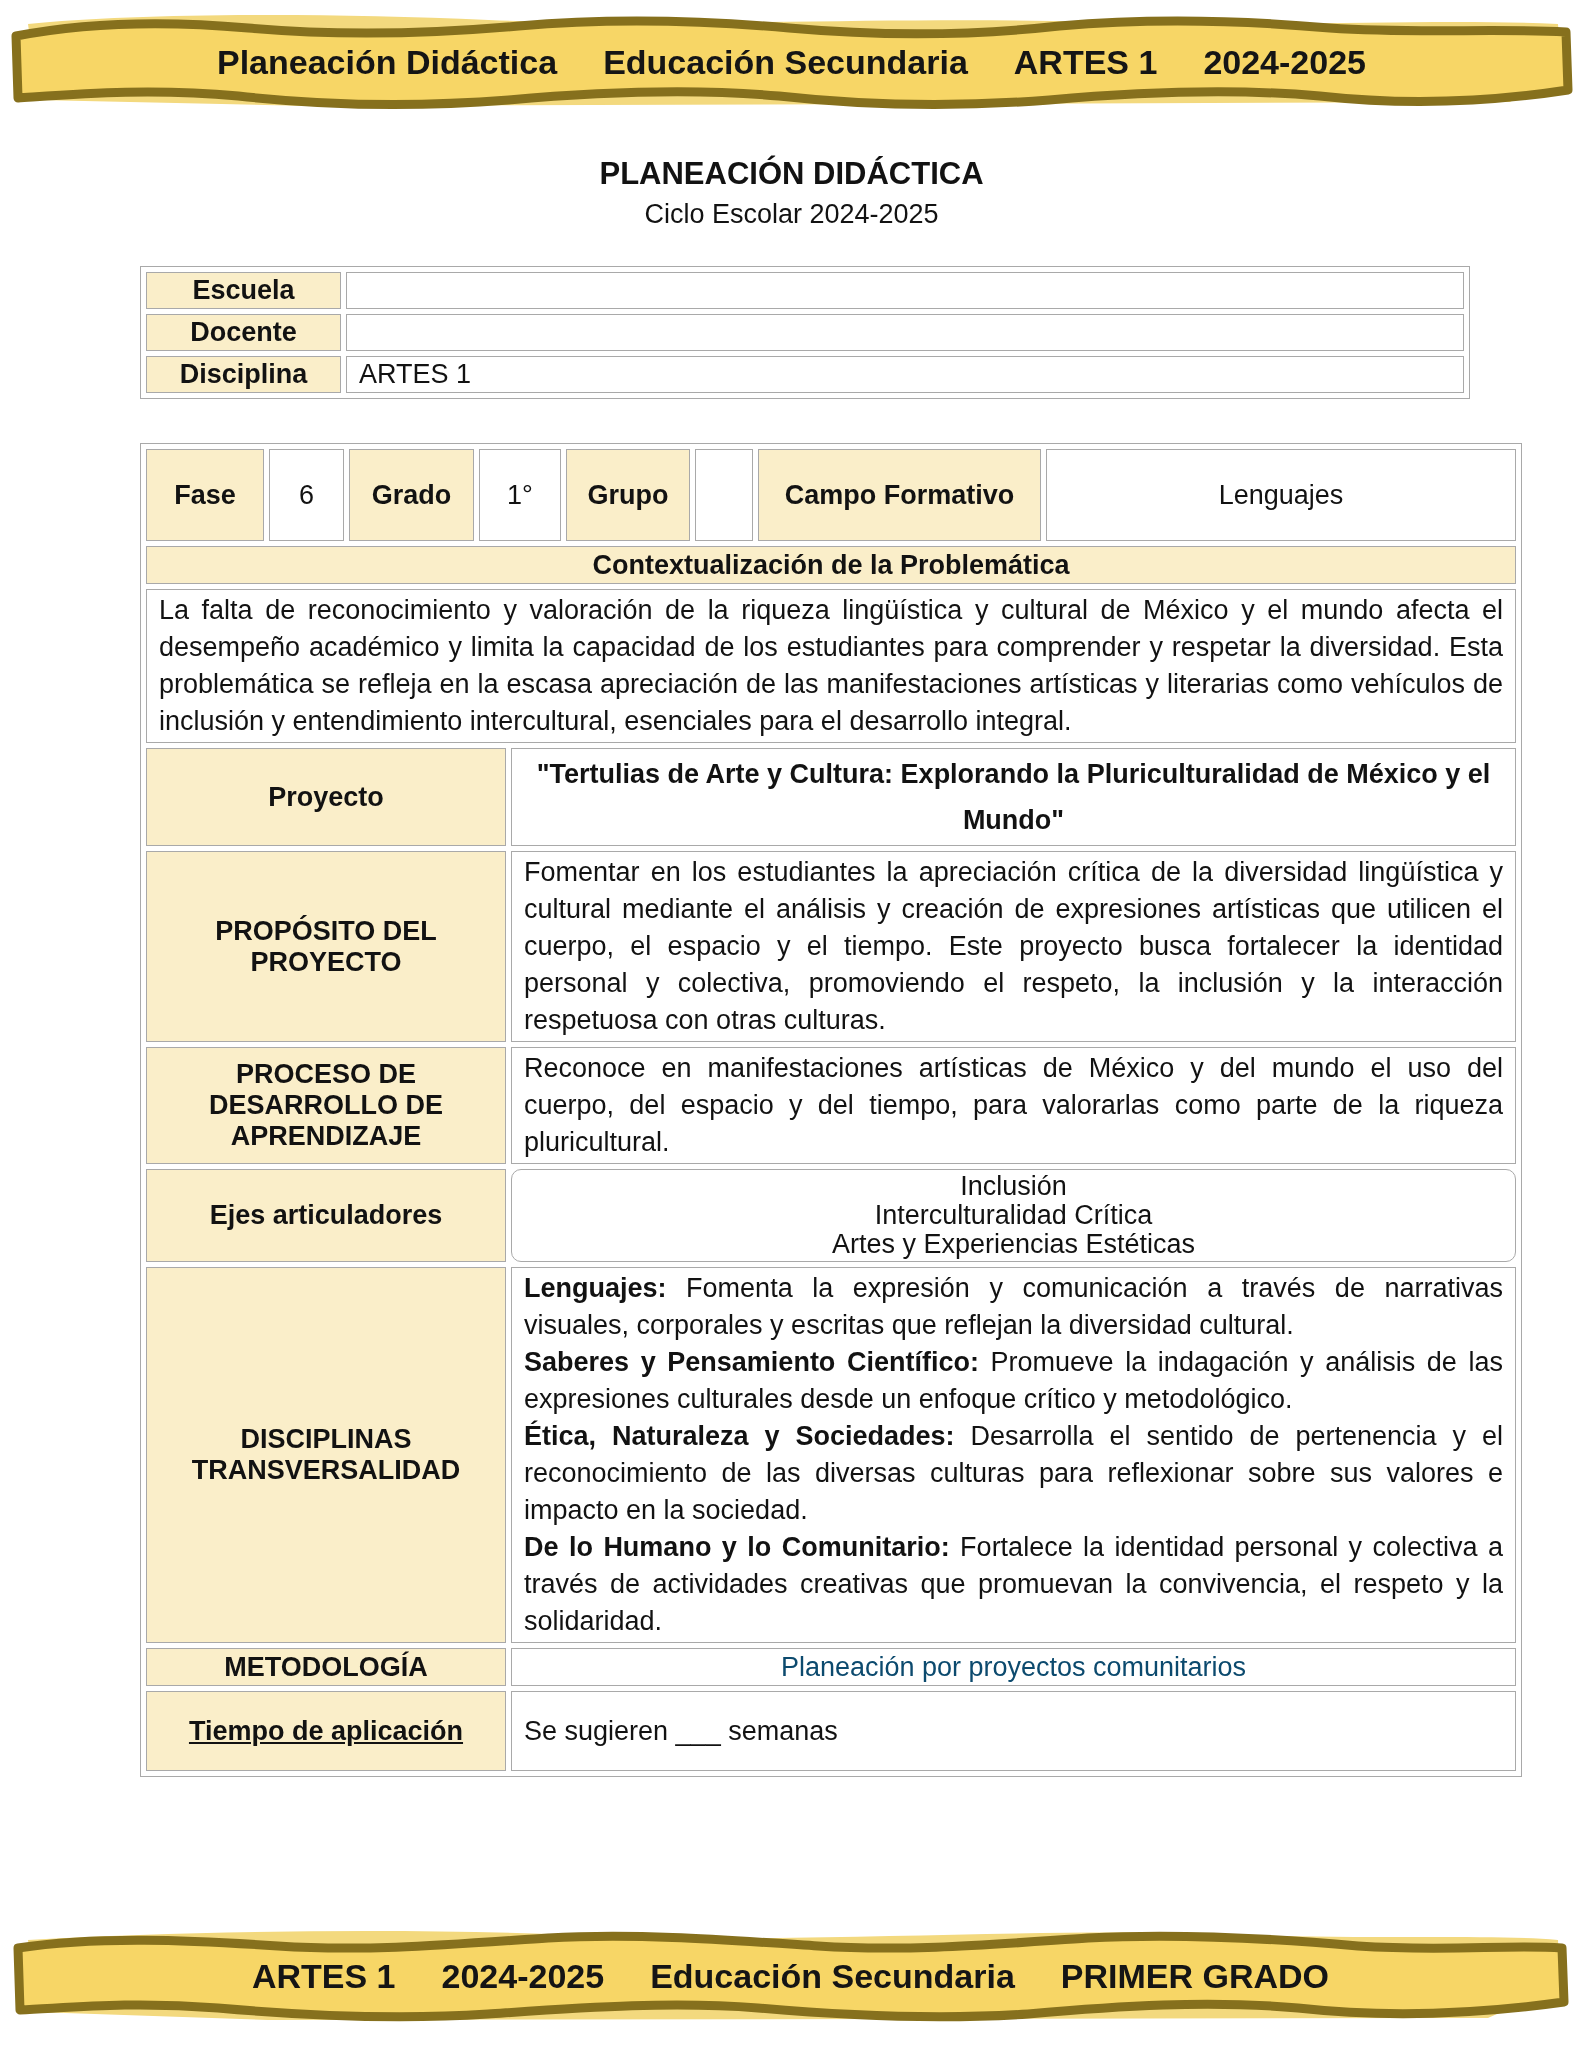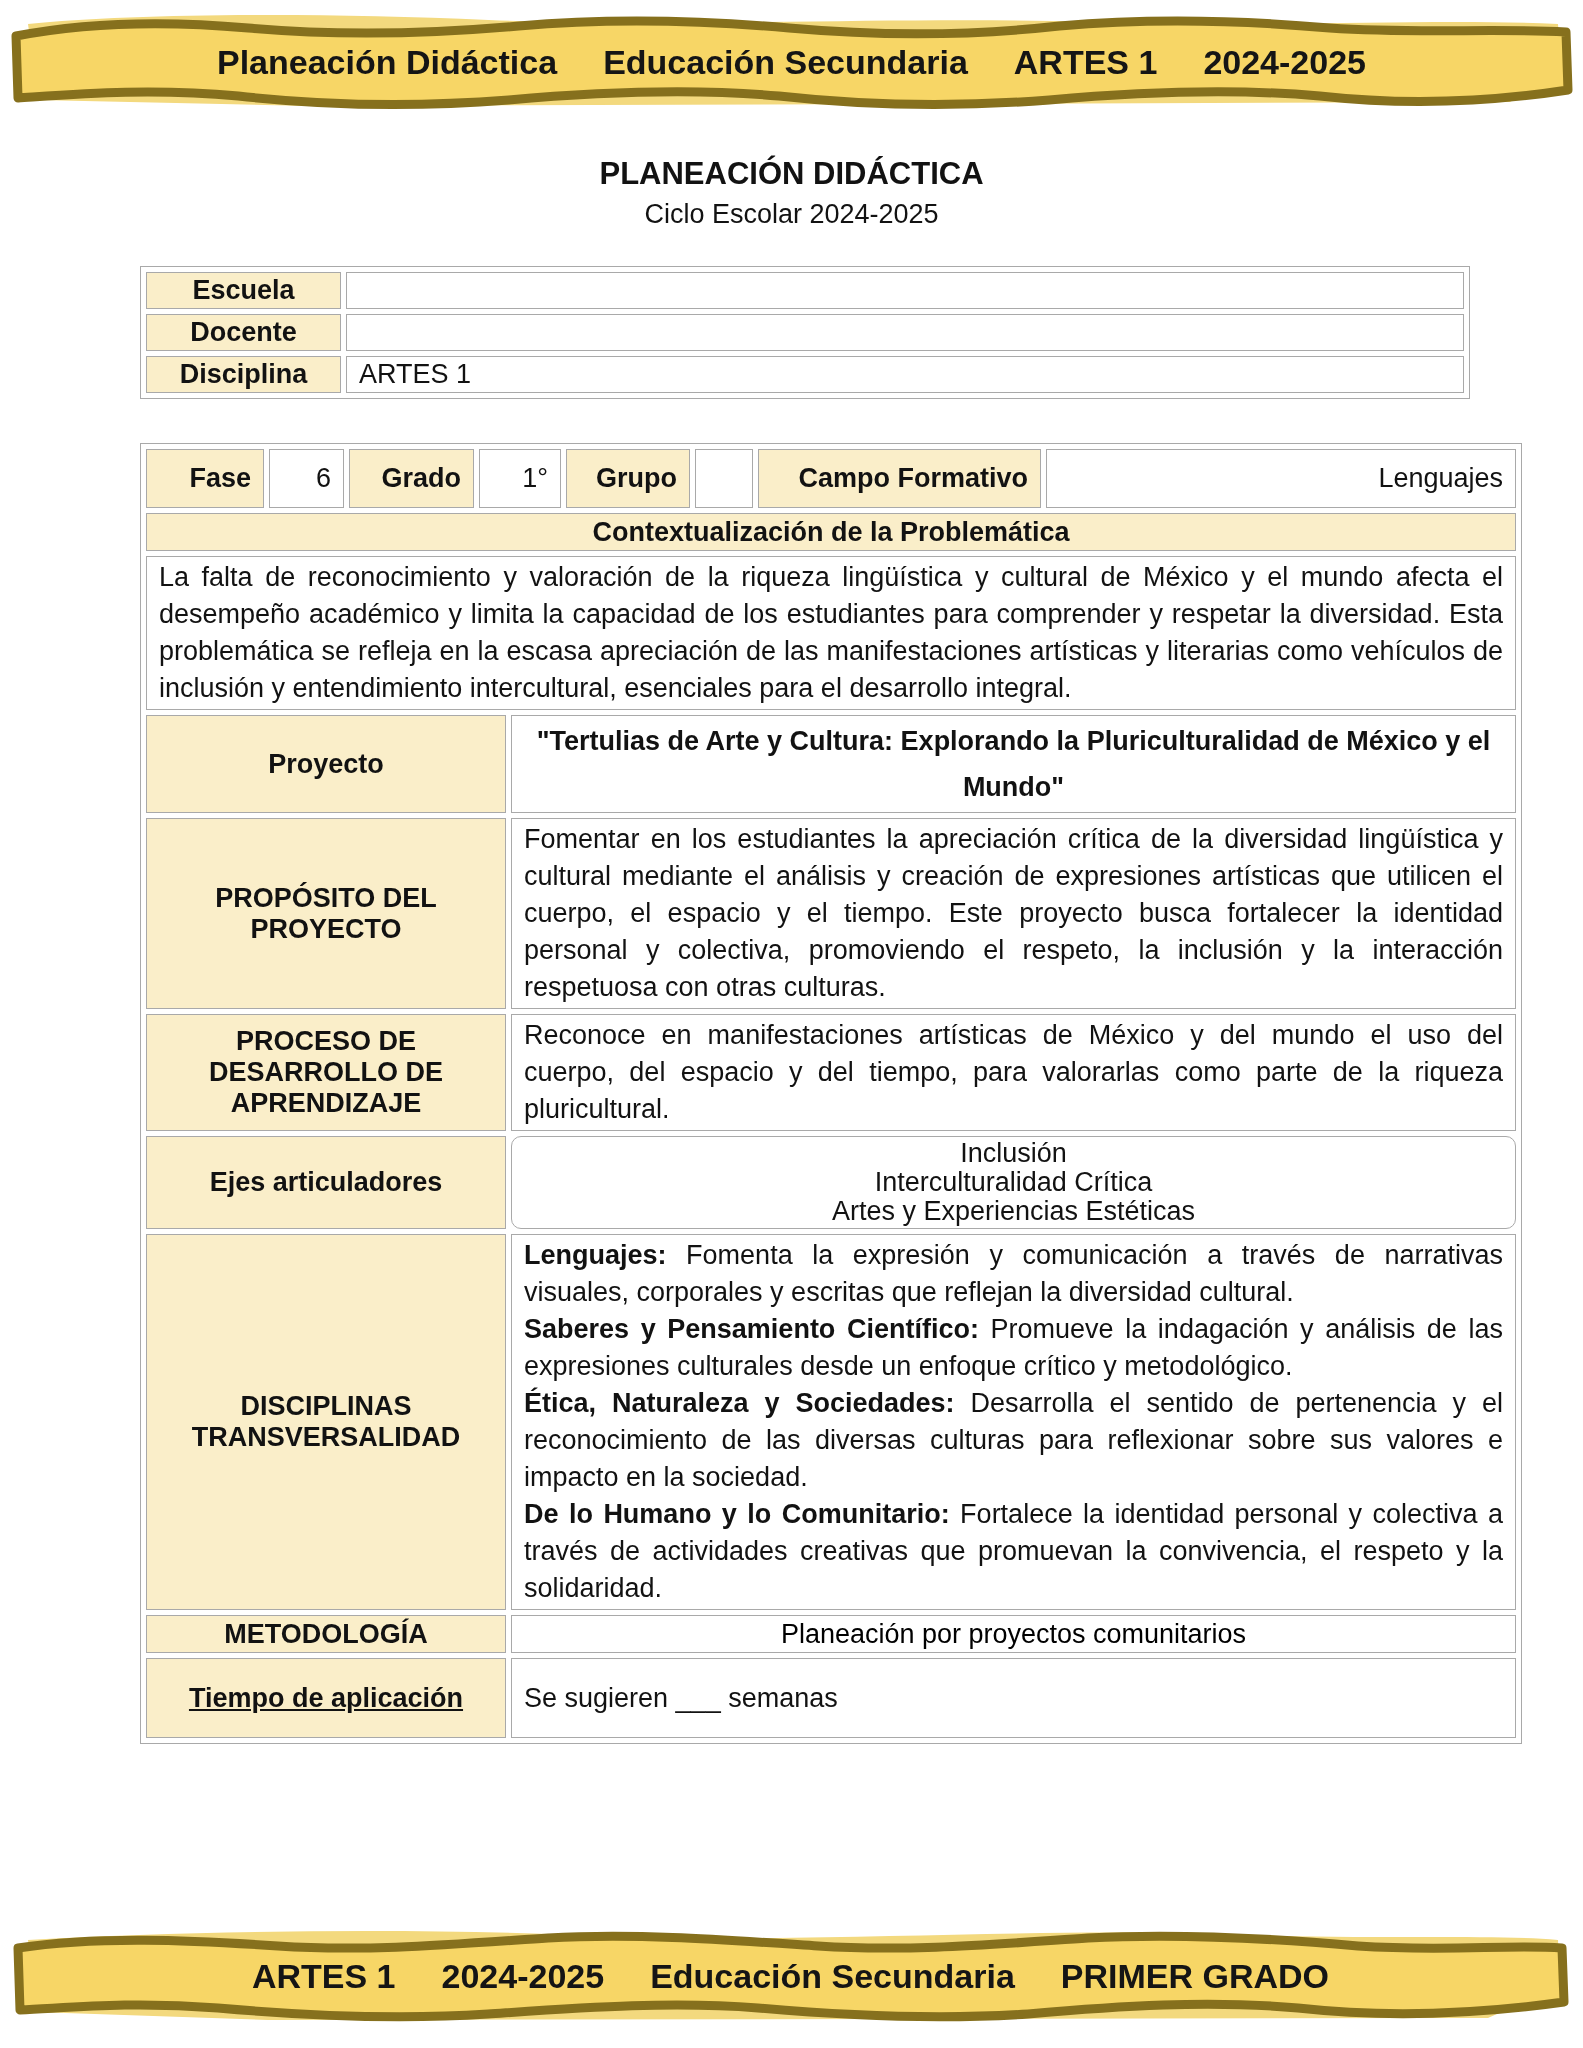--- a/index.html
+++ b/index.html
@@ -60,34 +60,34 @@
   td.center { text-align: center; }
   td.just {
     text-align: justify;
     padding: 6px 16px;
     line-height: 37px;
     margin-left: 29px;
   }
   td.pad-wide { padding-left: 40px; padding-right: 40px; }
 
   .school td { height: 20px; }
-  tr.fase-row td { height: 59px; text-align: right; }
+  tr.fase-row td { height: 92px; }
 
   .contenido-val { font-weight: bold; font-size: 25px; }
   .ctx-header { font-size: 29px; }
   .proyecto-title {
     text-align: center; font-weight: bold;
     font-size: 36px; line-height: 46px;
     padding: 8px 24px;
   }
   .proceso-body { font-size: 24px; line-height: 33px; padding: 14px 16px; }
   .ejes-val { text-align: center; font-size: 23px; line-height: 29px; padding: 8px; border-radius: 10px; }
   .ejes-val div { margin: 0; }
   .disc-val p { margin: 0; }
-  .metodologia-val { text-align: center; font-size: 24px; color: #000000; height: 38px; }
+  .metodologia-val { text-align: center; font-size: 24px; color: #0c4a6e; height: 38px; }
   .tiempo-val { height: 80px; }
   .tiempo-lbl { padding-left: 72px; padding-right: 72px; text-decoration: underline; }
 </style>
 </head>
 <body>
 
 <div class="page">
 
   <div class="banner top">
     <svg viewBox="0 0 1565 104" preserveAspectRatio="none">

